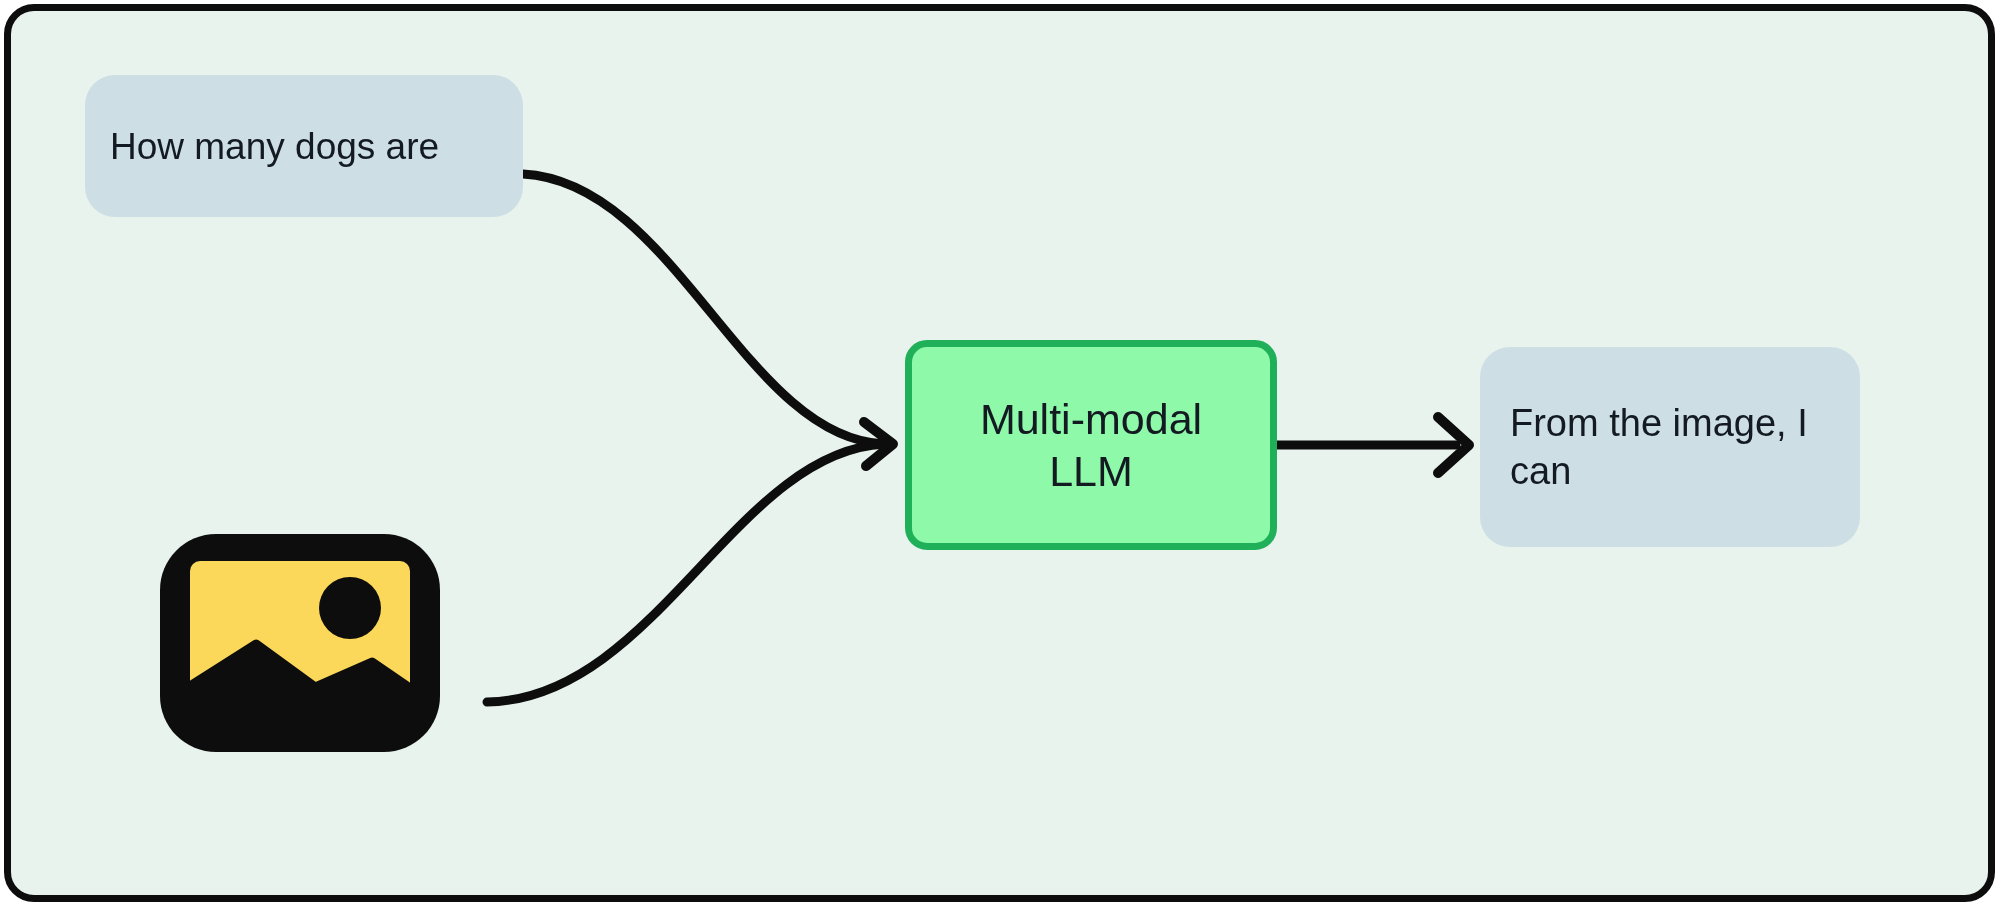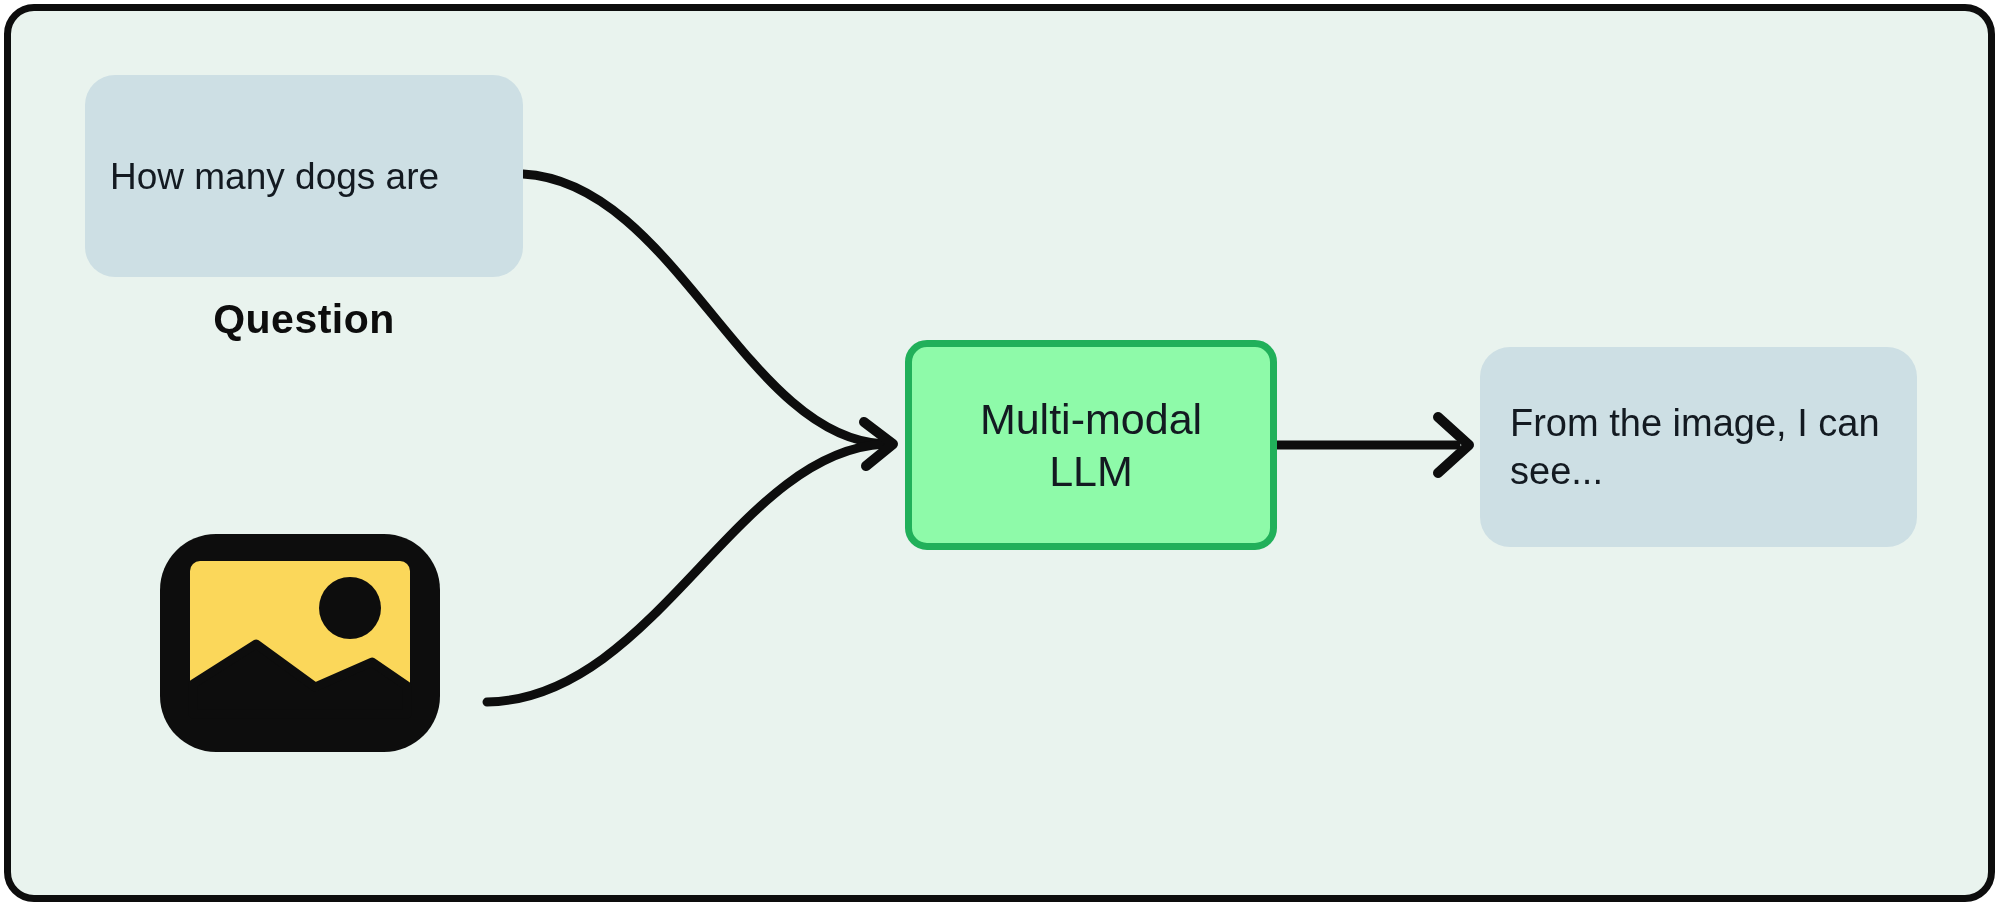--- a/index.html
+++ b/index.html
@@ -43,29 +43,29 @@
     background: var(--bubble_bg, #cddfe4);
     border-radius: 30px;
     display: flex;
     flex-direction: column;
     justify-content: center;
     box-sizing: border-box;
     color: var(--text, #131a21);
   }
   .bubble-question {
     left: 85px; top: 75px;
-    width: 438px; height: 202px;
+    width: 438px; height: 142px;
     padding-left: 25px; padding-right: 20px;
     font-size: 37px;
     line-height: 47px;
     gap: 28px;
   }
   .bubble-output {
     left: 1480px; top: 347px;
-    width: 437px; height: 200px;
+    width: 380px; height: 200px;
     padding-left: 30px; padding-right: 14px;
     font-size: 38px;
     line-height: 48px;
   }
   .bubble span { display: block; }
   .diagram-label {
     position: absolute;
     text-align: center;
     font-size: 41px;
     font-weight: 700;
@@ -109,34 +109,32 @@
     <path class="stroke-ink" stroke-width="9" d="M523,174 C675,182 745,438 884,444"></path>
     <path class="stroke-ink" stroke-width="9" d="M487,702 C655,699 735,452 884,444"></path>
     <path class="stroke-ink" stroke-width="10" d="M864,422 L893,444 L866,466"></path>
     <path class="stroke-ink" stroke-width="9" d="M1277,445 L1456,445"></path>
     <path class="stroke-ink" stroke-width="10" d="M1438,417 L1469,445 L1438,473"></path>
   </svg>
 
   <div class="bubble bubble-question">
     <span>How many dogs are</span>
   </div>
-  <div class="diagram-label label-question">Question</div>
 
   <div class="icon-wrap">
     <svg viewBox="0 0 280 218" width="280" height="218" aria-hidden="true">
       <rect class="fill-ink" x="0" y="0" width="280" height="218" rx="56"></rect>
       <rect class="fill-yellow" x="30" y="27" width="220" height="157" rx="10"></rect>
       <circle class="fill-ink" cx="190" cy="74" r="31"></circle>
       <path class="fill-ink" stroke="var(--ink, #0d0d0d)" stroke-width="9" stroke-linejoin="round" d="M33,150 L96,110 L155,153 L212,128 L247,152 L247,180 L33,180 Z"></path>
     </svg>
   </div>
 
   <div class="llm-box">
     <span>Multi-modal</span>
     <span>LLM</span>
   </div>
 
   <div class="bubble bubble-output">
     <span>From the image, I can</span>
-    <span>see...</span>
   </div>
 
 </div>
 
 </body></html>

